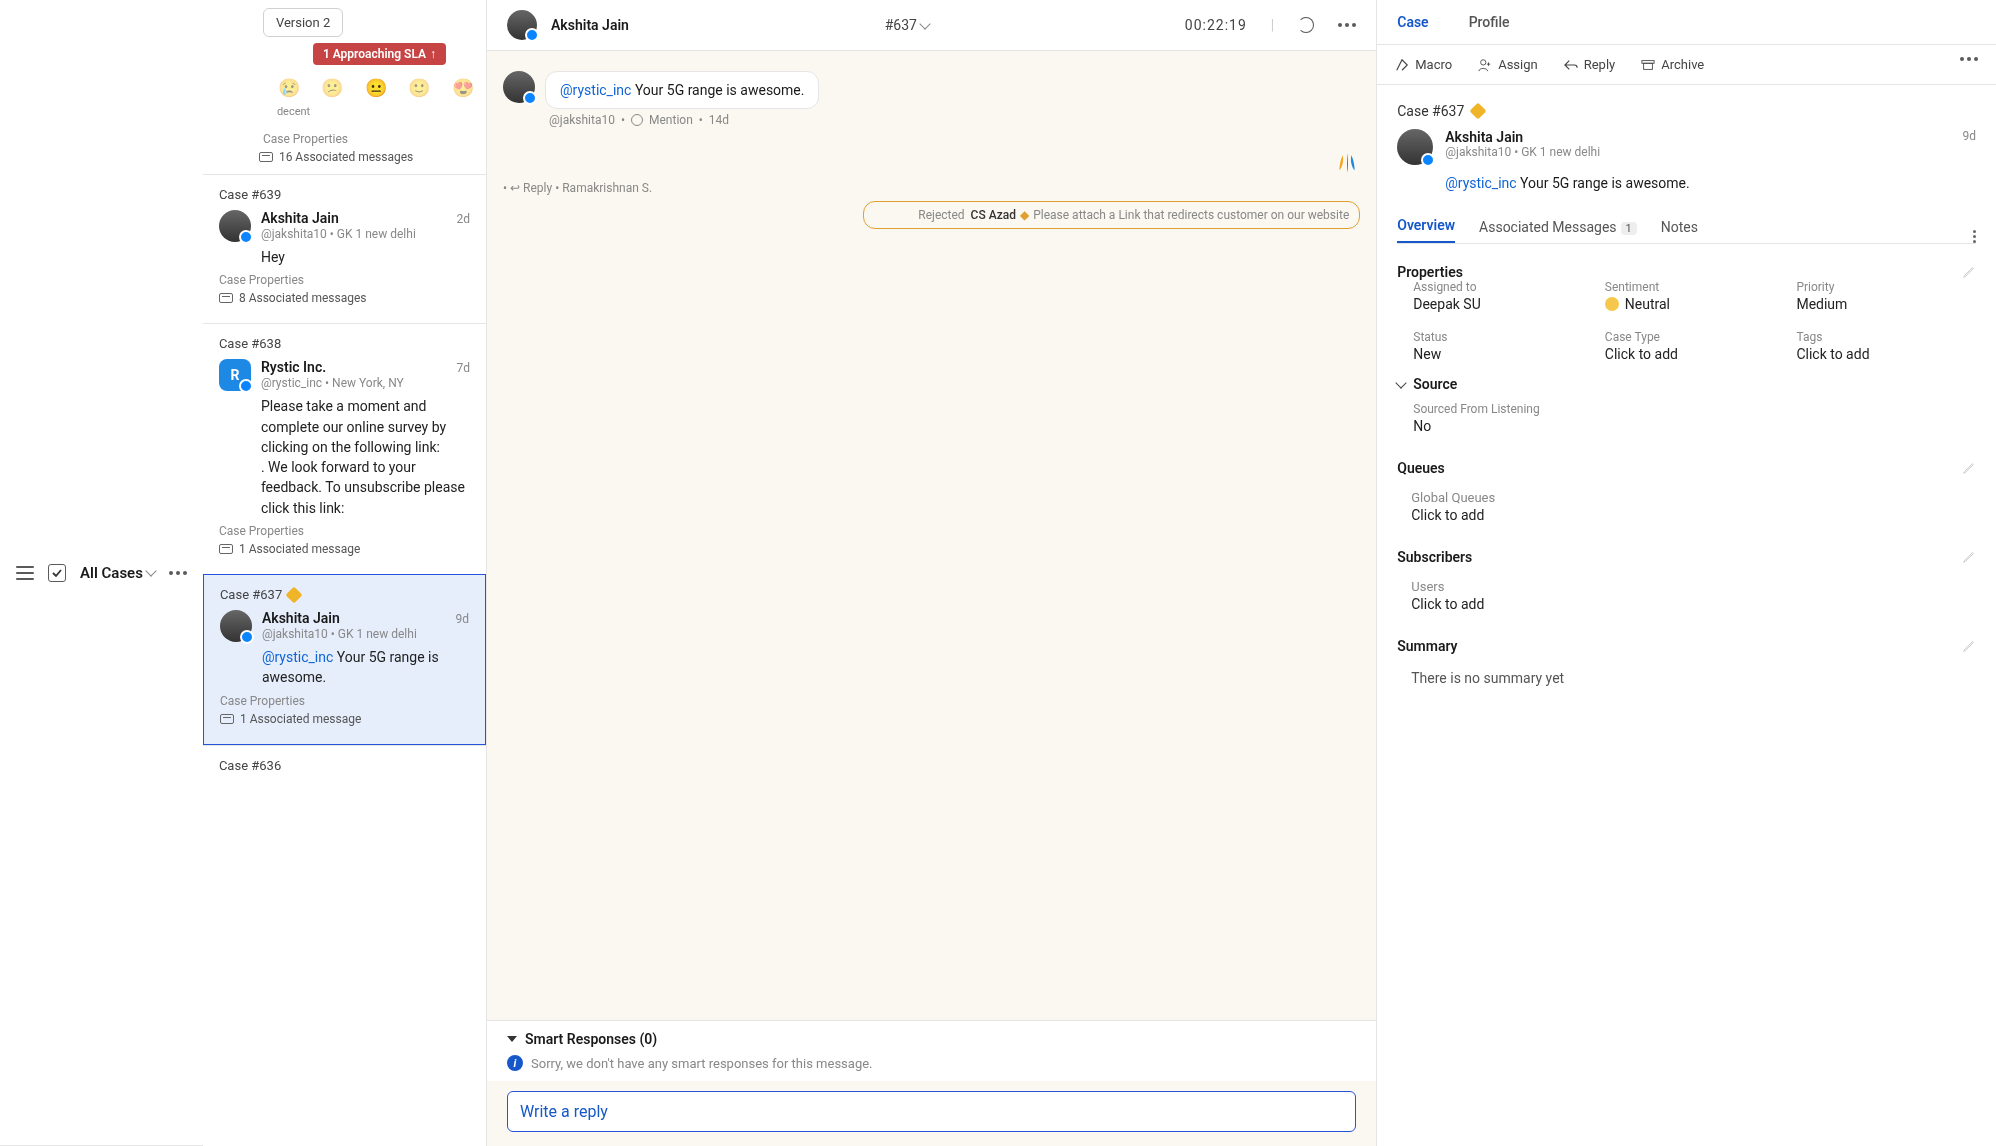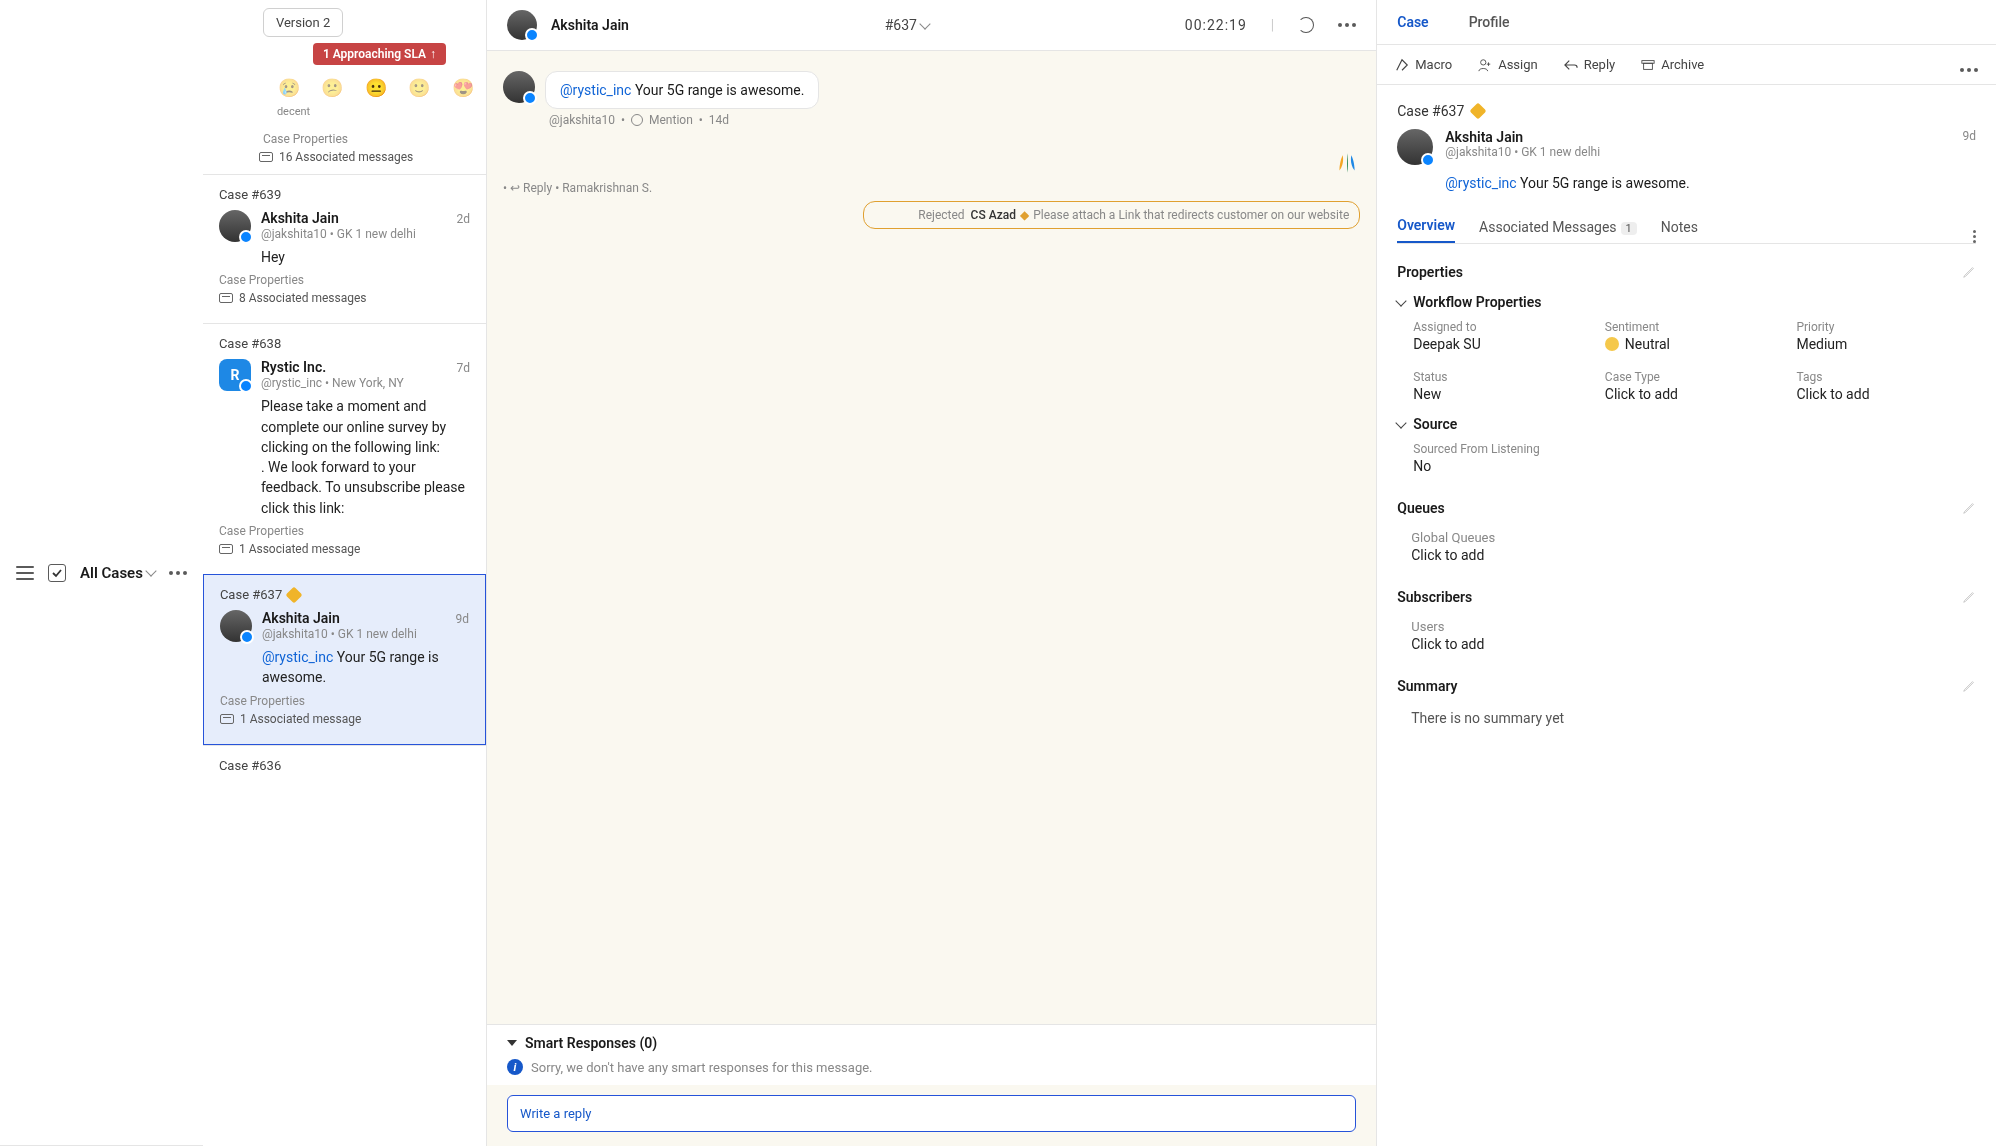--- a/index.html
+++ b/index.html
@@ -60,26 +60,26 @@
 .reply-meta{font-size:12px;color:#888;margin-top:4px;margin-right:46px}
 .reject-box{margin:6px 0 0 auto;width:58%;border:1px solid #e0a030;border-radius:12px;padding:6px 10px;font-size:12px;text-align:right;color:#888}
 .reject-box .rej{color:#888}
 .reject-box .who{color:#333;font-weight:500}
 .reject-box .dot{color:#e0a030;margin:0 4px}
 .smart{background:#fff;border-top:1px solid #e5e5e5;padding:10px 20px}
 .smart-head{display:flex;align-items:center;gap:8px;font-weight:600;font-size:14px}
 .tri-down{width:0;height:0;border-left:5px solid transparent;border-right:5px solid transparent;border-top:6px solid #333}
 .info-circ{width:16px;height:16px;border-radius:50%;background:#1658c9;color:#fff;font-style:italic;font-size:11px;font-weight:700;display:flex;align-items:center;justify-content:center}
 .smart-msg{display:flex;align-items:center;gap:8px;margin-top:8px;font-size:13px;color:#888}
-.reply-box{margin:10px 20px 14px;border:1.5px solid #2653d9;border-radius:6px;padding:10px 12px;color:#1658c9;font-size:13px;background:#fff}
+.reply-box{margin:10px 20px 14px;border:1.5px solid #2653d9;border-radius:6px;padding:10px 12px;color:#1658c9;font-size:16px;background:#fff}
 .right{width:31%;min-width:440px;display:flex;flex-direction:column;overflow-y:auto}
 .right-tabs{display:flex;border-bottom:1px solid #e5e5e5}
 .right-tab{padding:14px 20px;font-size:14px;color:#555;font-weight:500;cursor:pointer}
 .right-tab.active{color:#1658c9;font-weight:600}
-.actions{display:flex;align-items:flex-end;gap:26px;padding:12px 18px;border-bottom:1px solid #e5e5e5;font-size:13px}
+.actions{display:flex;align-items:flex-start;gap:26px;padding:12px 18px;border-bottom:1px solid #e5e5e5;font-size:13px}
 .action{display:flex;align-items:center;gap:6px;color:#444;cursor:pointer}
 .action svg,.action .ico{width:14px;height:14px}
 .right-body{padding:12px 20px}
 .rb-title{font-size:14px;color:#333;margin:6px 0 10px;display:flex;align-items:center;gap:8px}
 .rb-user{display:flex;gap:12px}
 .rb-user .avatar{width:36px;height:36px}
 .rb-name{font-weight:600}
 .rb-time{font-size:12px;color:#888}
 .rb-sub{font-size:12px;color:#888}
 .rb-msg{margin:10px 0 0 48px;font-size:14px}
@@ -361,24 +361,20 @@
           </div>
       </div>
 
       <div class="section">
         <div class="sec-head">
             <span>Properties</span>
             <svg class="pencil" viewBox="0 0 16 16">
               <path d="M2 14l2-1 9-9-1-1-9 9z" stroke="#666" fill="none"></path>
             </svg>
           </div>
-        <div class="collapsible">
-            <span class="caret"></span>
-            <span>Workflow Properties</span>
-          </div>
         <div class="prop-grid">
           <div>
               <div class="prop-label">Assigned to</div>
               <div class="prop-val">Deepak SU</div>
             </div>
           <div>
               <div class="prop-label">Sentiment</div>
               <div class="prop-val">
                 <span class="senti-icon"></span>
                 <span>Neutral</span>

